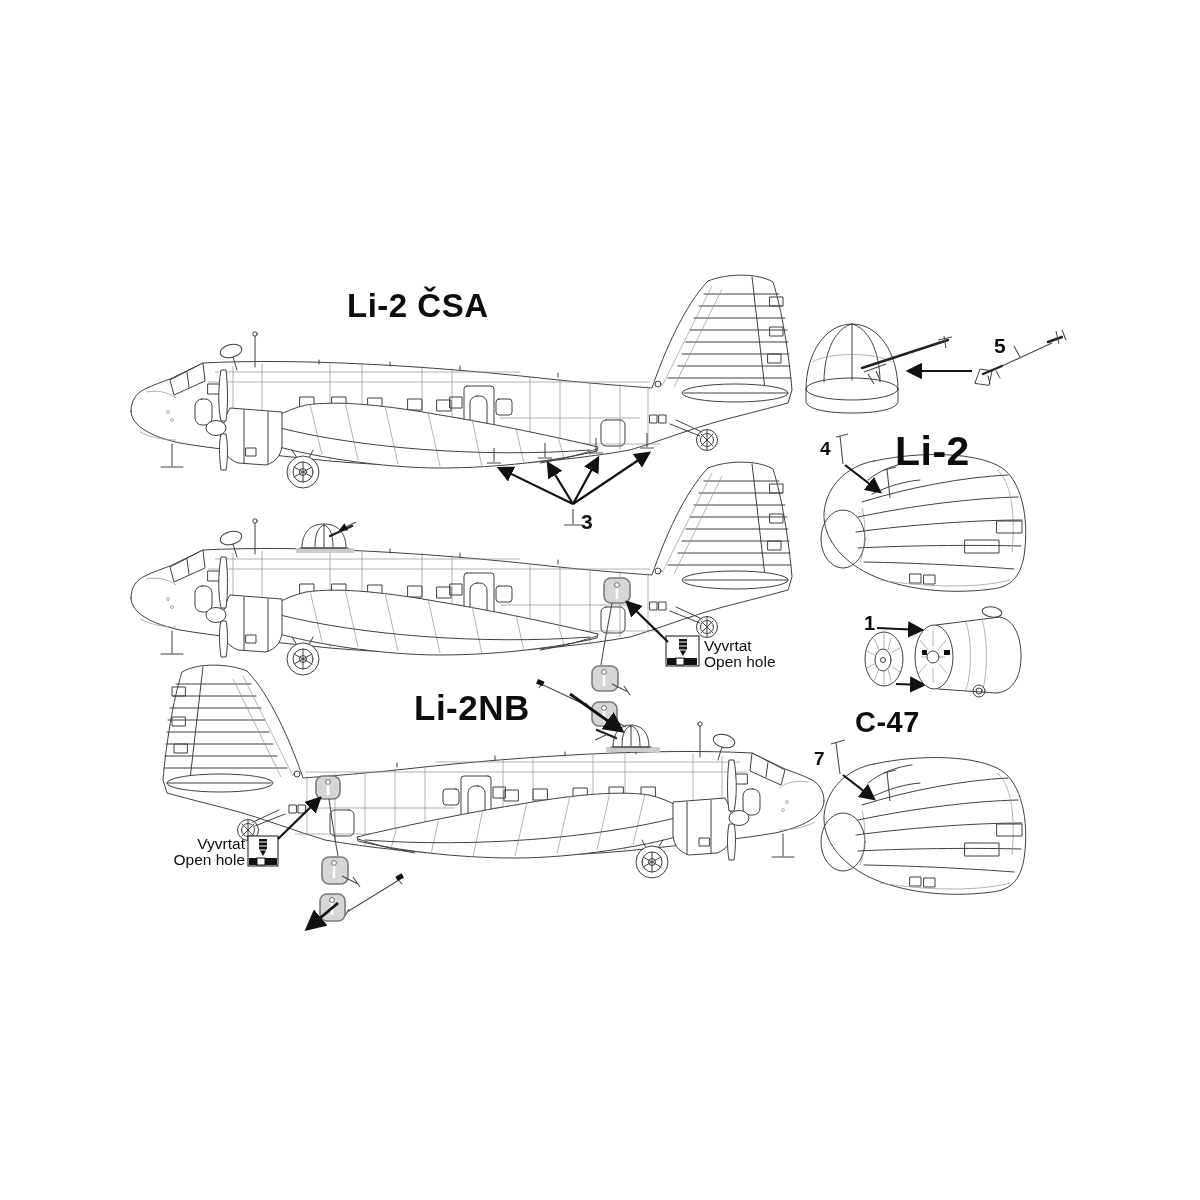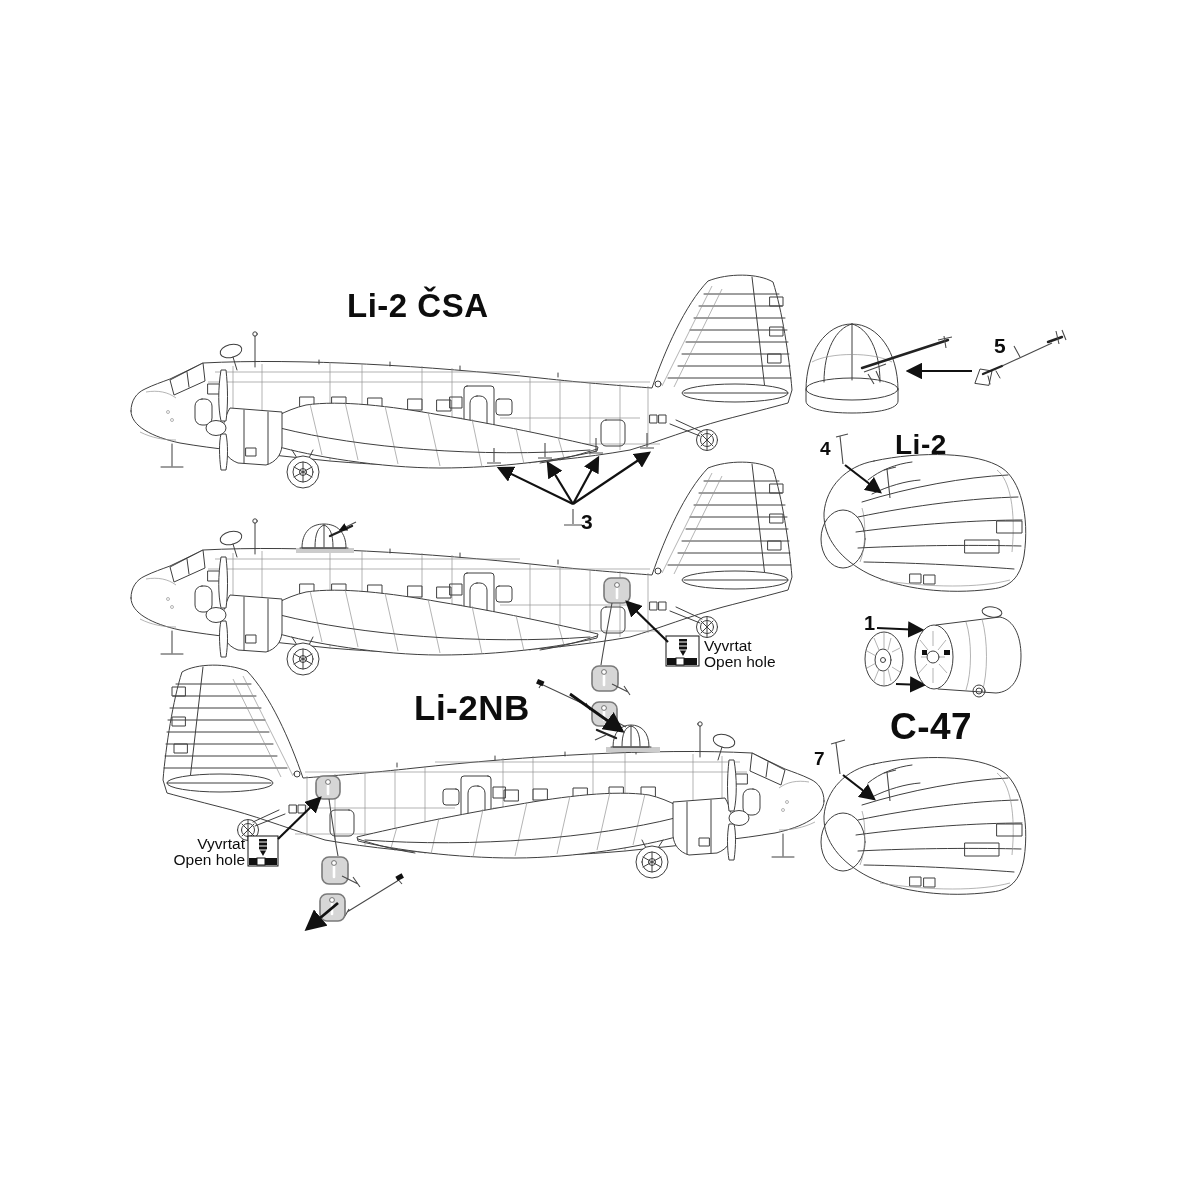--- a/index.html
+++ b/index.html
@@ -286,22 +286,22 @@
 
   <g>
     <use href="#nosepart" transform="translate(0,303)"></use>
     <path class="thin" d="M831,744 L845,740 M836,743 L840,774"></path>
     <path class="arr" d="M843,775 L874,799" marker-end="url(#ah)"></path>
   </g>
 </svg>
 
 <div class="lbl title" style="left:347px;top:289px;font-size:33px;">Li-2 ČSA</div>
 <div class="lbl title" style="left:414px;top:690px;font-size:35px;">Li-2NB</div>
-<div class="lbl title" style="left:895px;top:431px;font-size:28px;">Li-2</div>
-<div class="lbl title" style="left:890px;top:708px;font-size:37px;">C-47</div>
+<div class="lbl title" style="left:895px;top:431px;font-size:41px;">Li-2</div>
+<div class="lbl title" style="left:855px;top:708px;font-size:29px;">C-47</div>
 
 <div class="lbl num" style="left:864px;top:613px;font-size:20px;">1</div>
 <div class="lbl num" style="left:581px;top:511px;font-size:21px;">3</div>
 <div class="lbl num" style="left:820px;top:439px;font-size:19px;">4</div>
 <div class="lbl num" style="left:994px;top:335px;font-size:21px;">5</div>
 <div class="lbl num" style="left:550px;top:663px;font-size:21px;"></div>
 <div class="lbl num" style="left:370px;top:855px;font-size:21px;"></div>
 <div class="lbl num" style="left:814px;top:749px;font-size:19px;">7</div>
 
 <div class="lbl note" style="left:704px;top:638px;">

